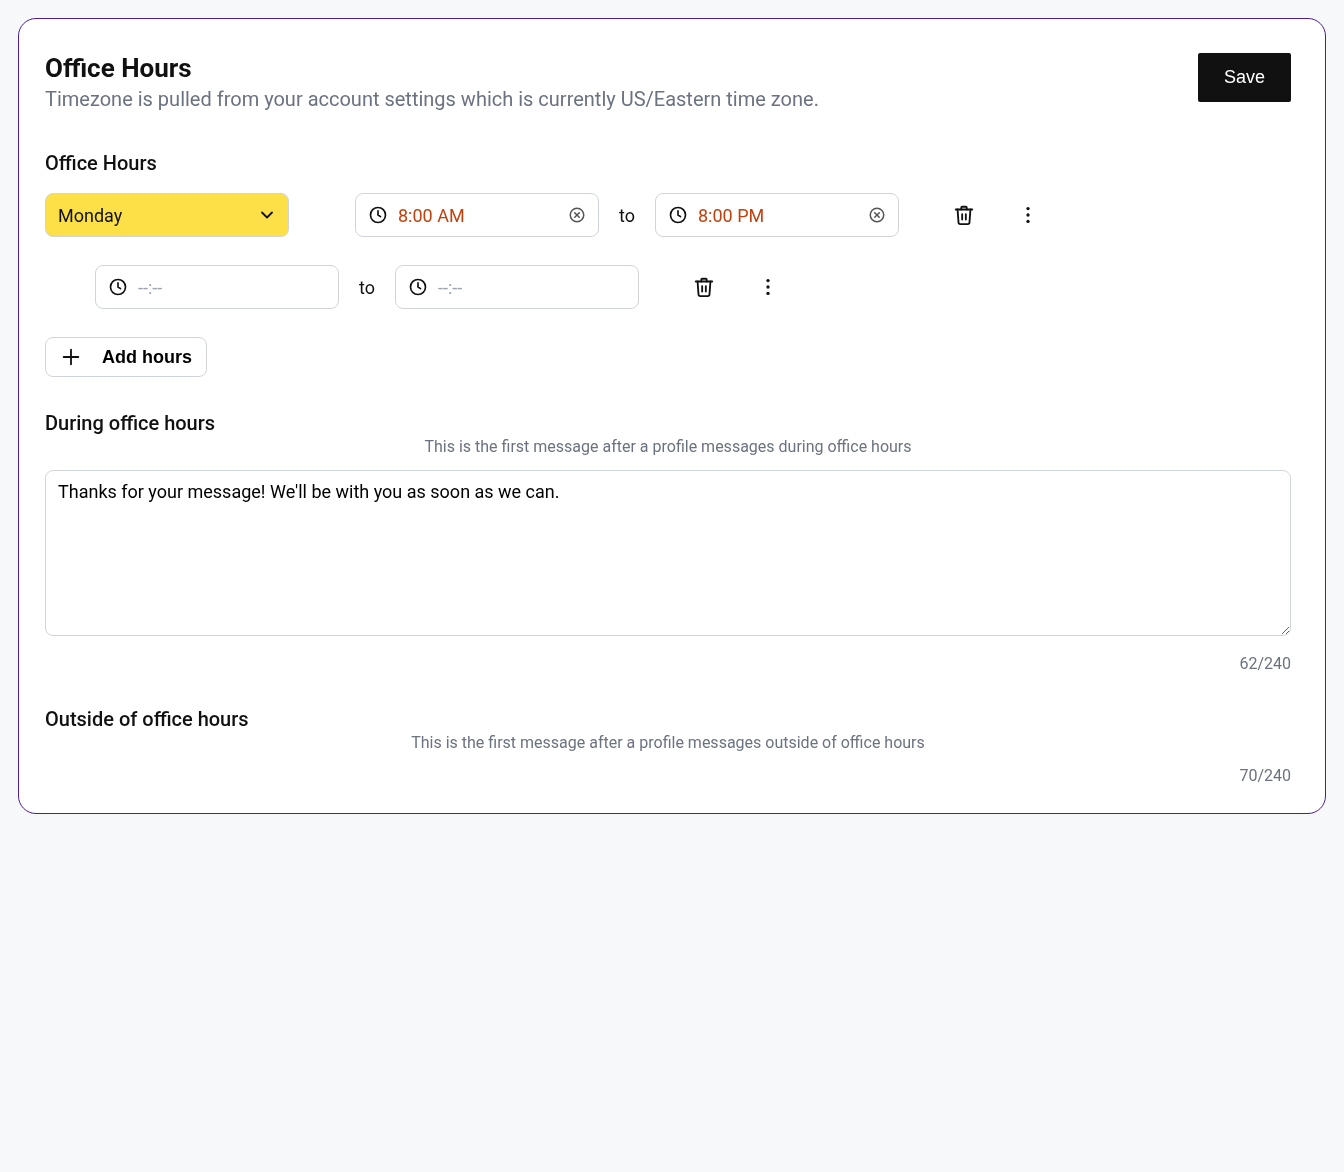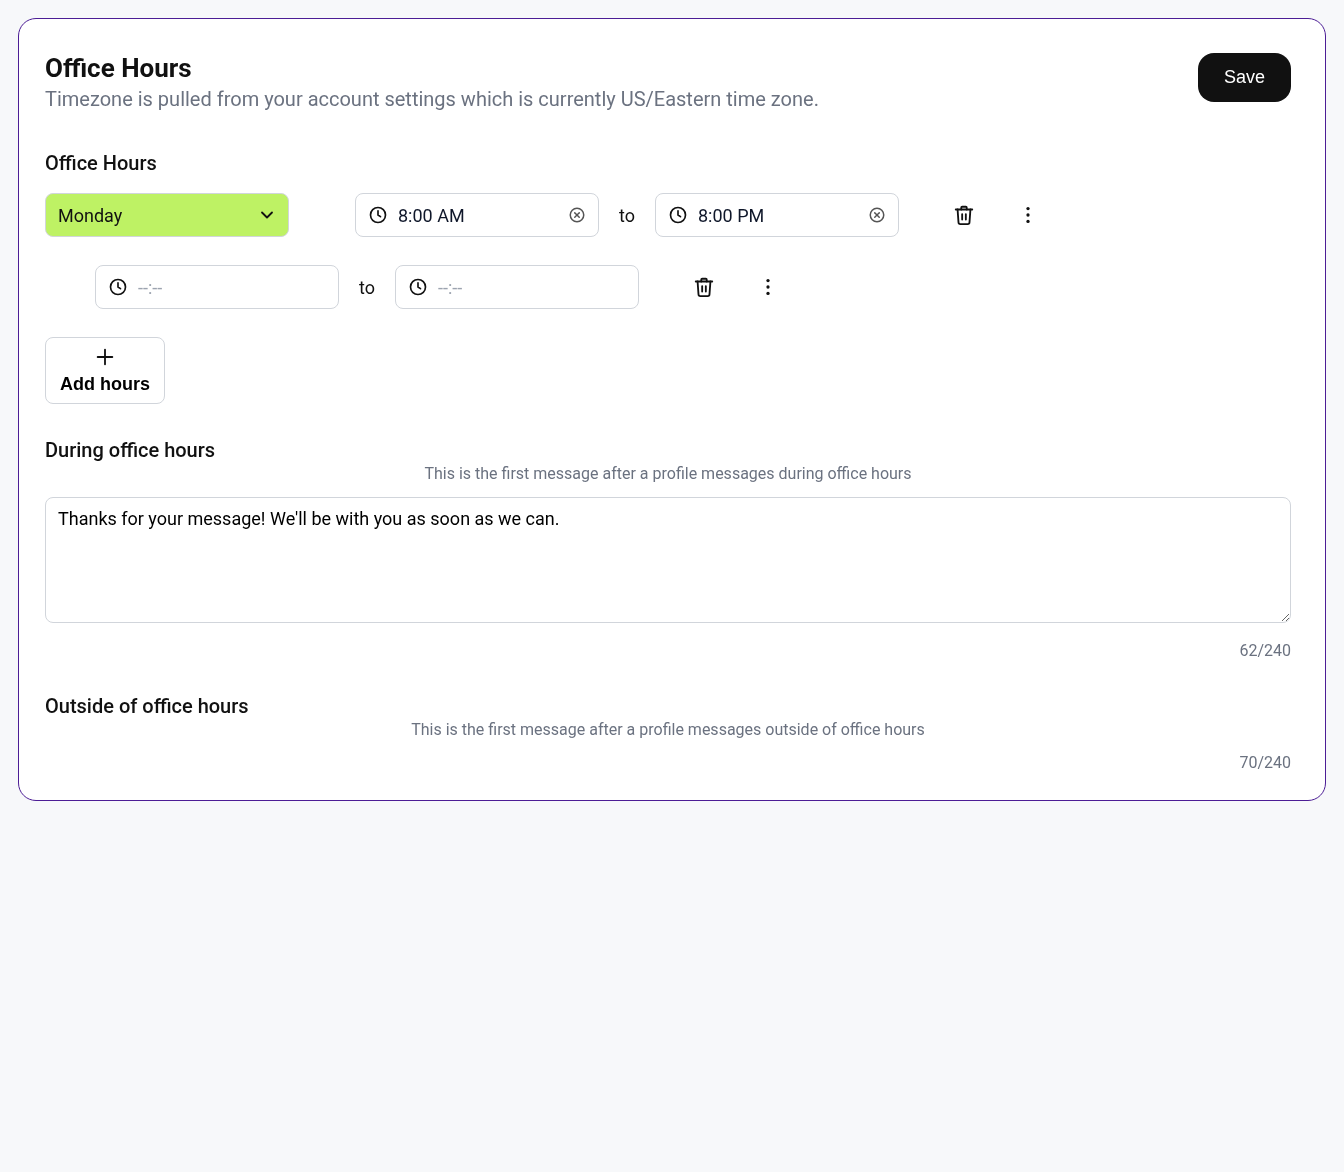--- a/index.html
+++ b/index.html
@@ -30,21 +30,21 @@
   .subtitle {
     font-size: 20px;
     color: #6b7280;
     margin: 0;
     text-align: center;
   }
   .save-btn {
     background: #111;
     color: #fff;
     border: none;
-    border-radius: 16px;
+    border-radius: 2px;
     font-size: 18px;
     font-weight: 500;
     padding: 14px 26px;
     cursor: pointer;
   }
   .section-label {
     font-size: 20px;
     font-weight: 500;
     margin-top: 40px;
     margin-bottom: 18px;
@@ -60,21 +60,21 @@
     width: 244px;
     flex-shrink: 0;
   }
   .select-wrap select, .select-display {
     width: 100%;
     height: 44px;
     border: 1px solid #d1d5db;
     border-radius: 8px;
     padding: 0 40px 0 12px;
     font-size: 18px;
-    background: #bef264;
+    background: #fde047;
     appearance: none;
     -webkit-appearance: none;
     display: flex;
     align-items: center;
     color: #111;
     cursor: pointer;
   }
   .select-display.placeholder { color: #6b7280; }
   .chevron {
     position: absolute;
@@ -94,21 +94,21 @@
     display: flex;
     align-items: center;
     padding: 0 12px;
     background:#fff;
   }
   .time-input .clock-icon { flex-shrink:0; }
   .time-value {
     flex: 1;
     margin-left: 10px;
     font-size: 18px;
-    color: #0f172a;
+    color: #c2410c;
   }
   .time-value.placeholder { color: #9ca3af; }
   .clear-btn {
     flex-shrink:0;
     cursor:pointer;
     display:flex;
     align-items:center;
   }
   .to-label {
     font-size: 18px;
@@ -120,36 +120,35 @@
     align-items:center;
     gap: 34px;
     margin-left: 34px;
   }
   .icon-btn {
     background:none;border:none;padding:4px;cursor:pointer;display:flex;align-items:center;
   }
   .add-hours-btn {
     display:inline-flex;
     align-items:center;
-    gap:6px;
+    gap:20px;
     border:1px solid #d1d5db;
     border-radius:8px;
     background:#fff;
     padding: 8px 14px;
     font-size:18px;
     font-weight:600;
     cursor:pointer;
-    flex-direction:column;
   }
   .field-block { margin-top: 34px; }
   .field-label { font-size: 20px; font-weight:500; }
   .field-help { font-size: 16px; color:#6b7280; margin-top:2px;text-align:center; }
   textarea.msg {
     width:100%;
-    height:126px;
+    height:166px;
     margin-top:14px;
     border:1px solid #d1d5db;
     border-radius:8px;
     padding:10px 12px;
     font-size:18px;
     font-family:inherit;
     resize: both;
   }
   .counter {
     text-align:right;

